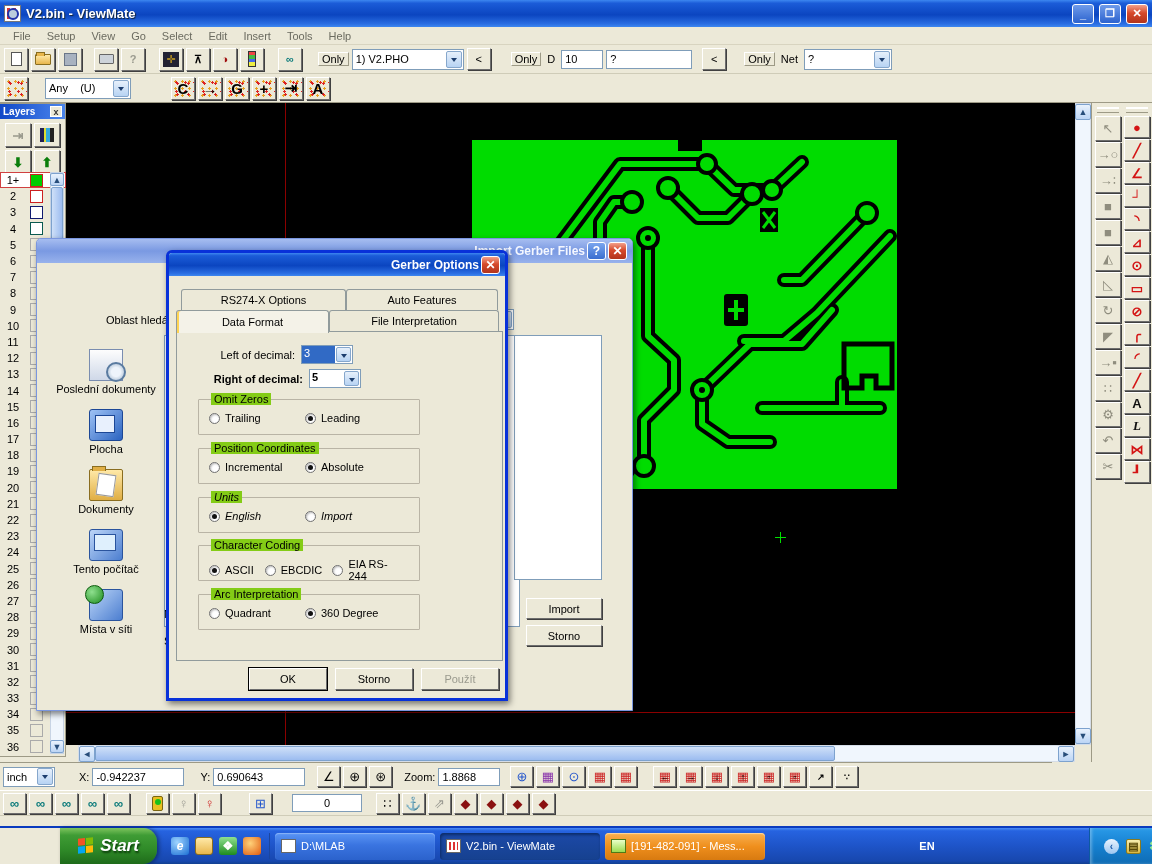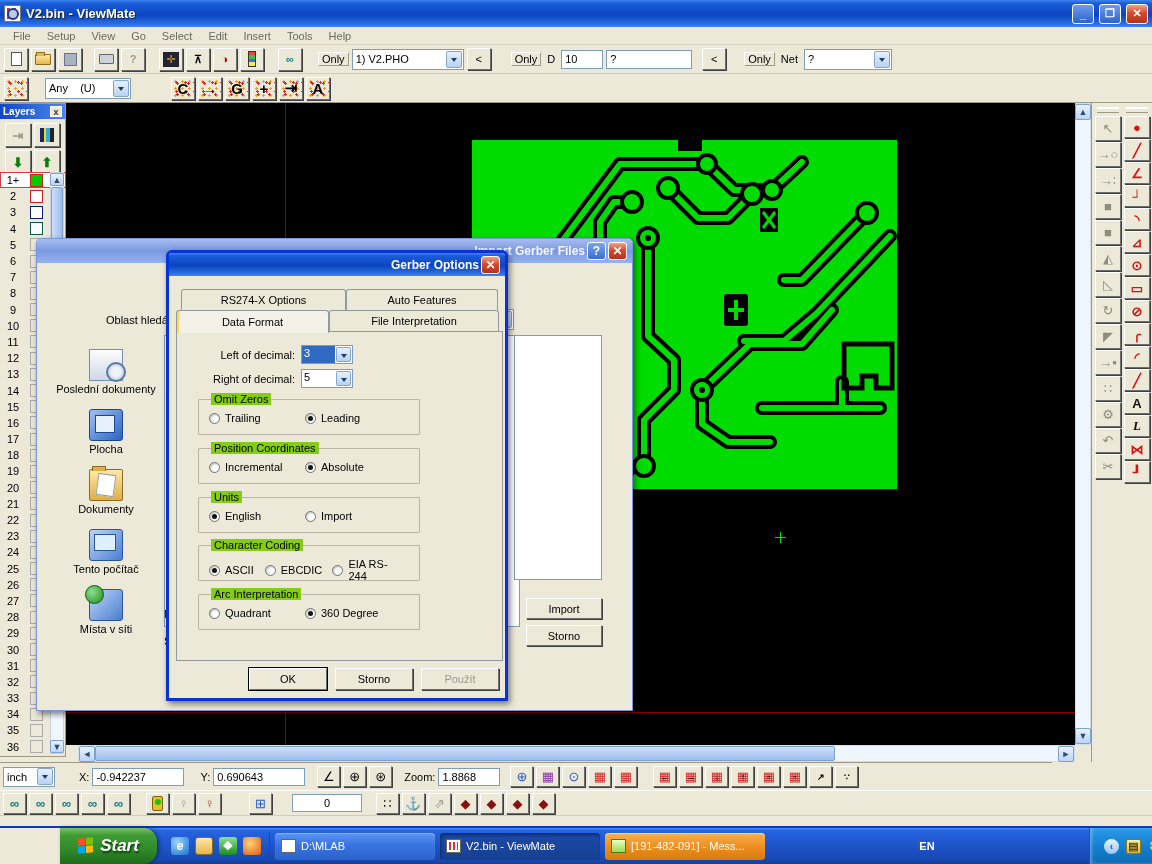--- a/index.html
+++ b/index.html
@@ -666,21 +666,21 @@
       <div class="tab" style="width:170px;">File Interpretation</div>
     </div>
     <div id="gpanel">
       <div class="frow" style="left:22px;top:13px;">
         <span class="lbl">Left of decimal:</span>
         <span class="mini-combo">
           <span class="v hl">3</span>
           <span class="dd"></span>
         </span>
       </div>
-      <div class="frow" style="left:22px;top:37px;">
+      <div class="frow" style="left:30px;top:37px;font-weight:bold;">
         <span class="lbl">Right of decimal:</span>
         <span class="mini-combo">
           <span class="v">5</span>
           <span class="dd"></span>
         </span>
       </div>
 
       <div class="group" style="left:21px;top:67px;width:222px;height:36px;">
         <span class="gt">Omit Zeros</span>
         <div class="gopts">
@@ -704,21 +704,21 @@
               <span class="rad"></span>
               <span>Incremental</span>
             </label>
             <label class="radio-opt">
               <span class="rad on"></span>
               <span>Absolute</span>
             </label>
           </div>
       </div>
 
-      <div class="group" style="left:21px;top:165px;width:222px;height:36px;">
+      <div class="group" style="left:21px;top:165px;width:222px;height:36px;font-style:italic;">
         <span class="gt">Units</span>
         <div class="gopts">
 
         <label class="radio-opt">
               <span class="rad on"></span>
               <span>English</span>
             </label>
             <label class="radio-opt">
               <span class="rad"></span>
               <span>Import</span>

